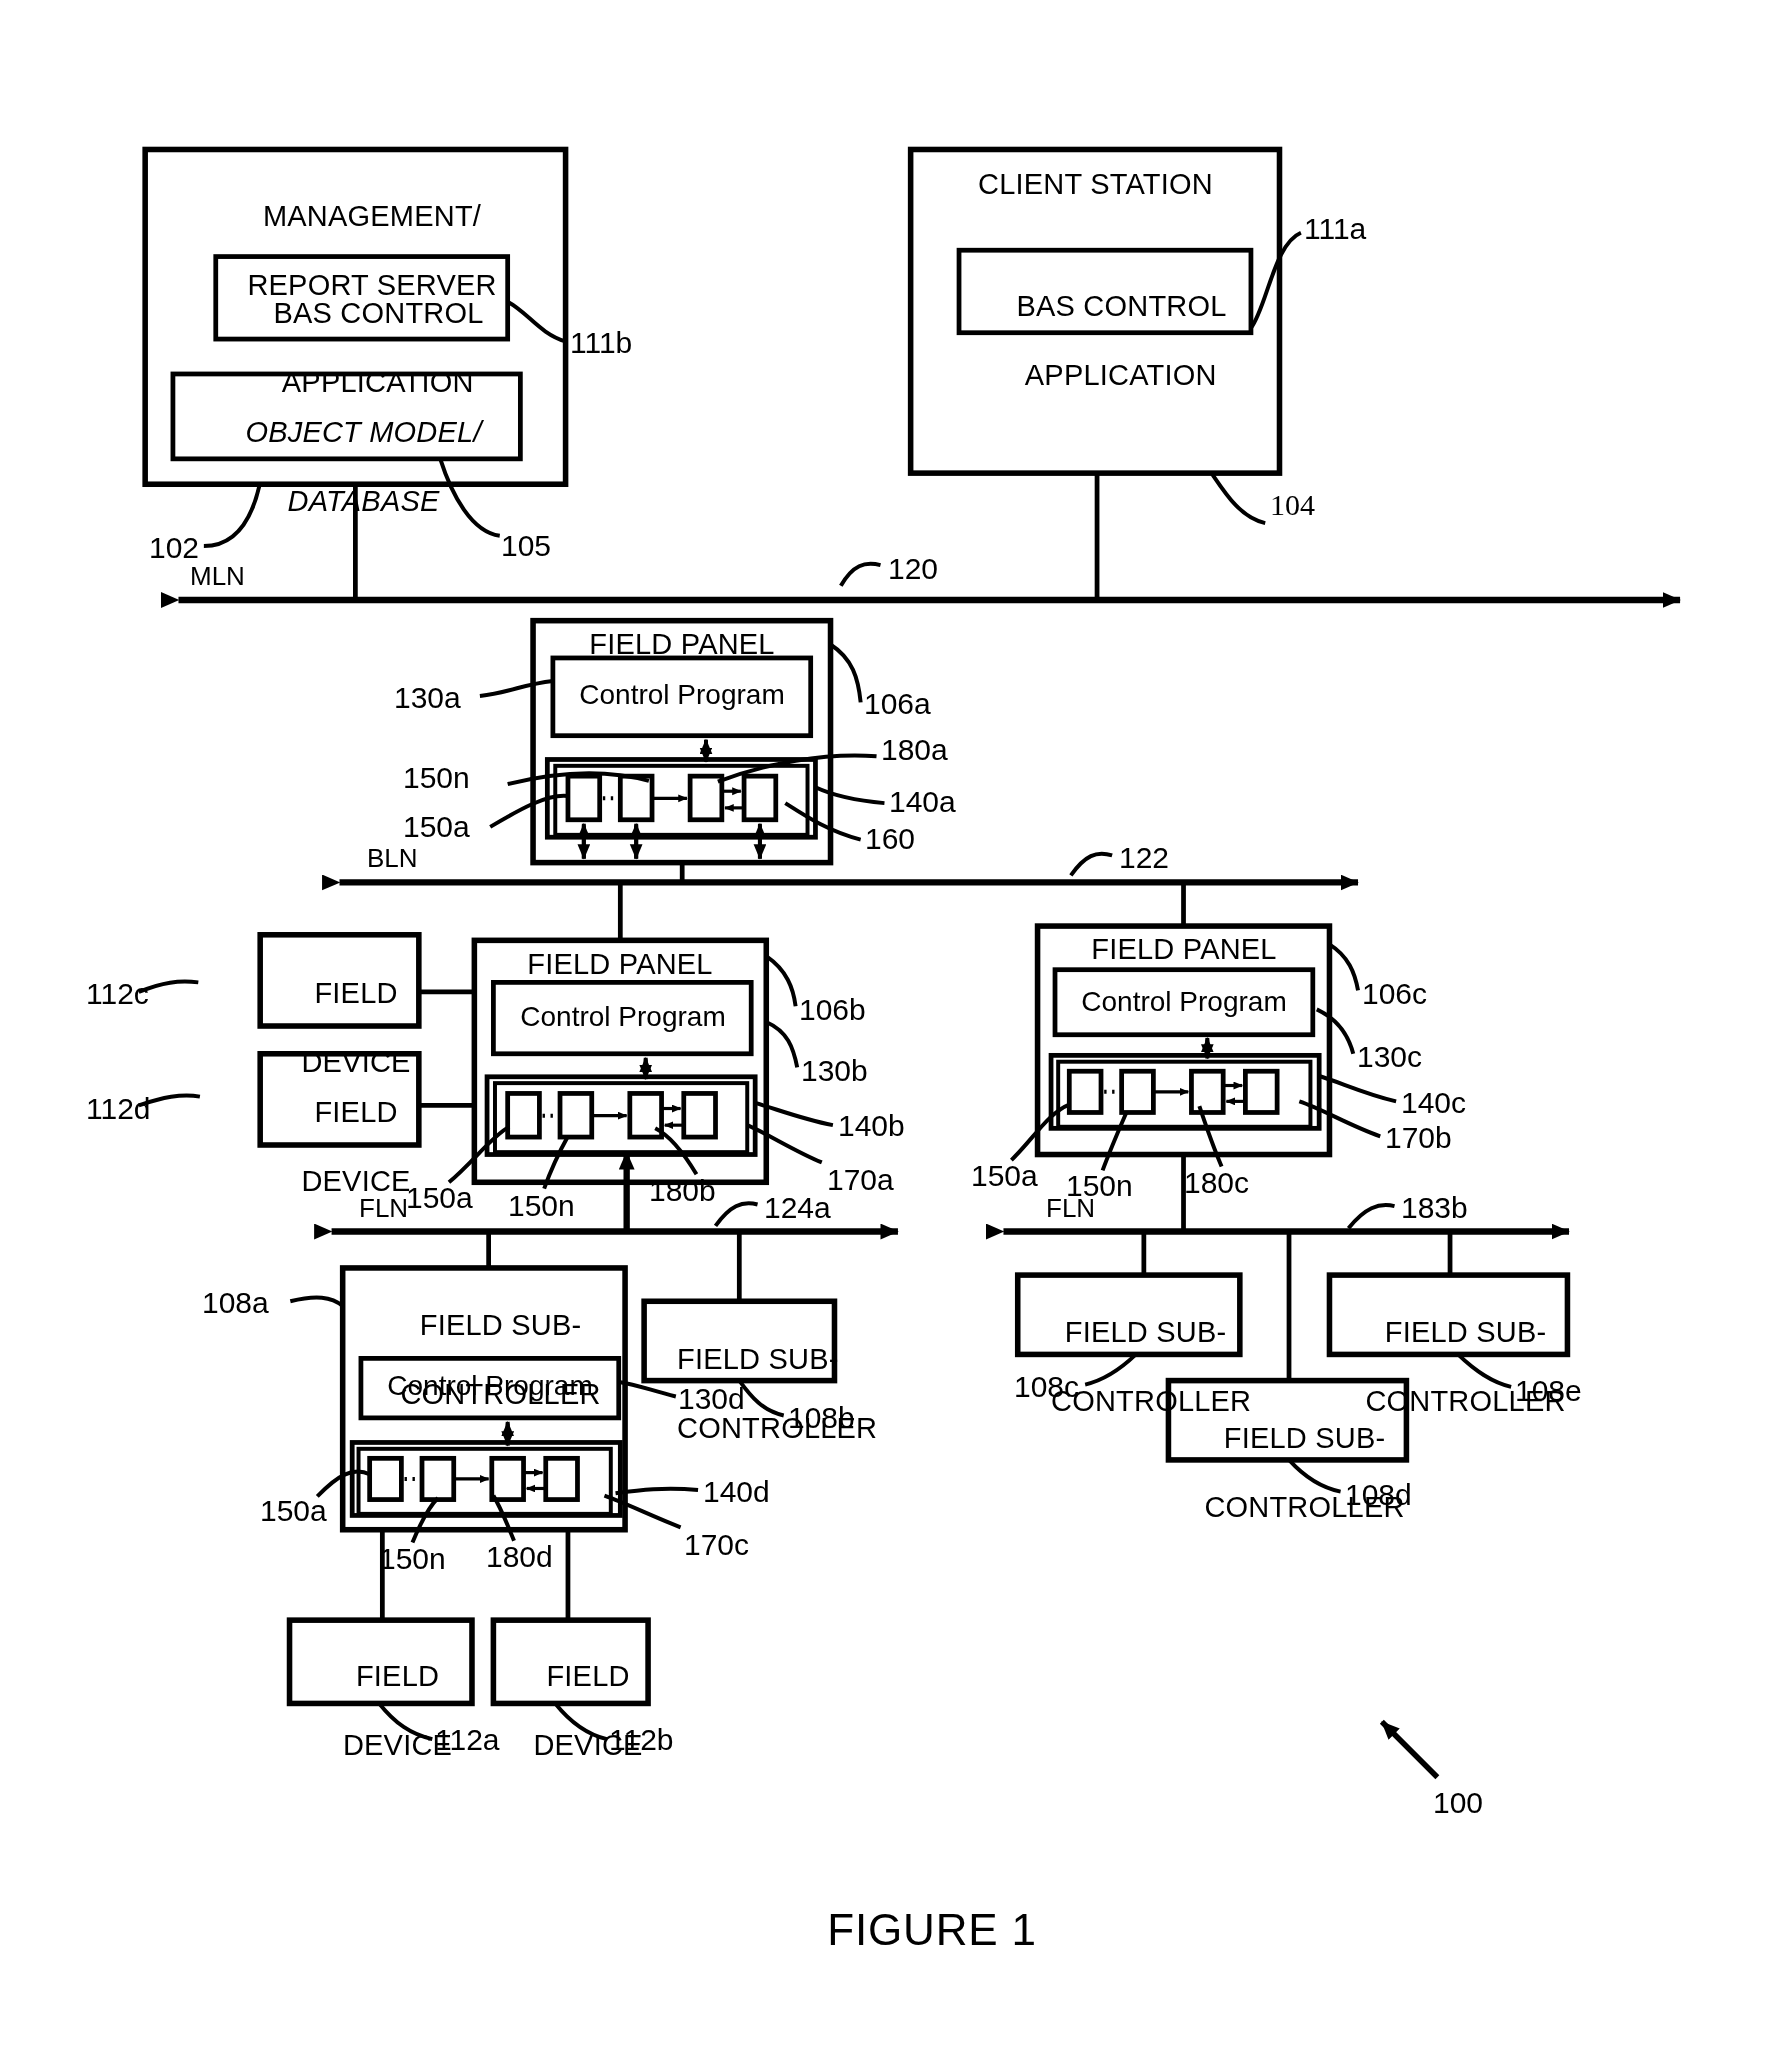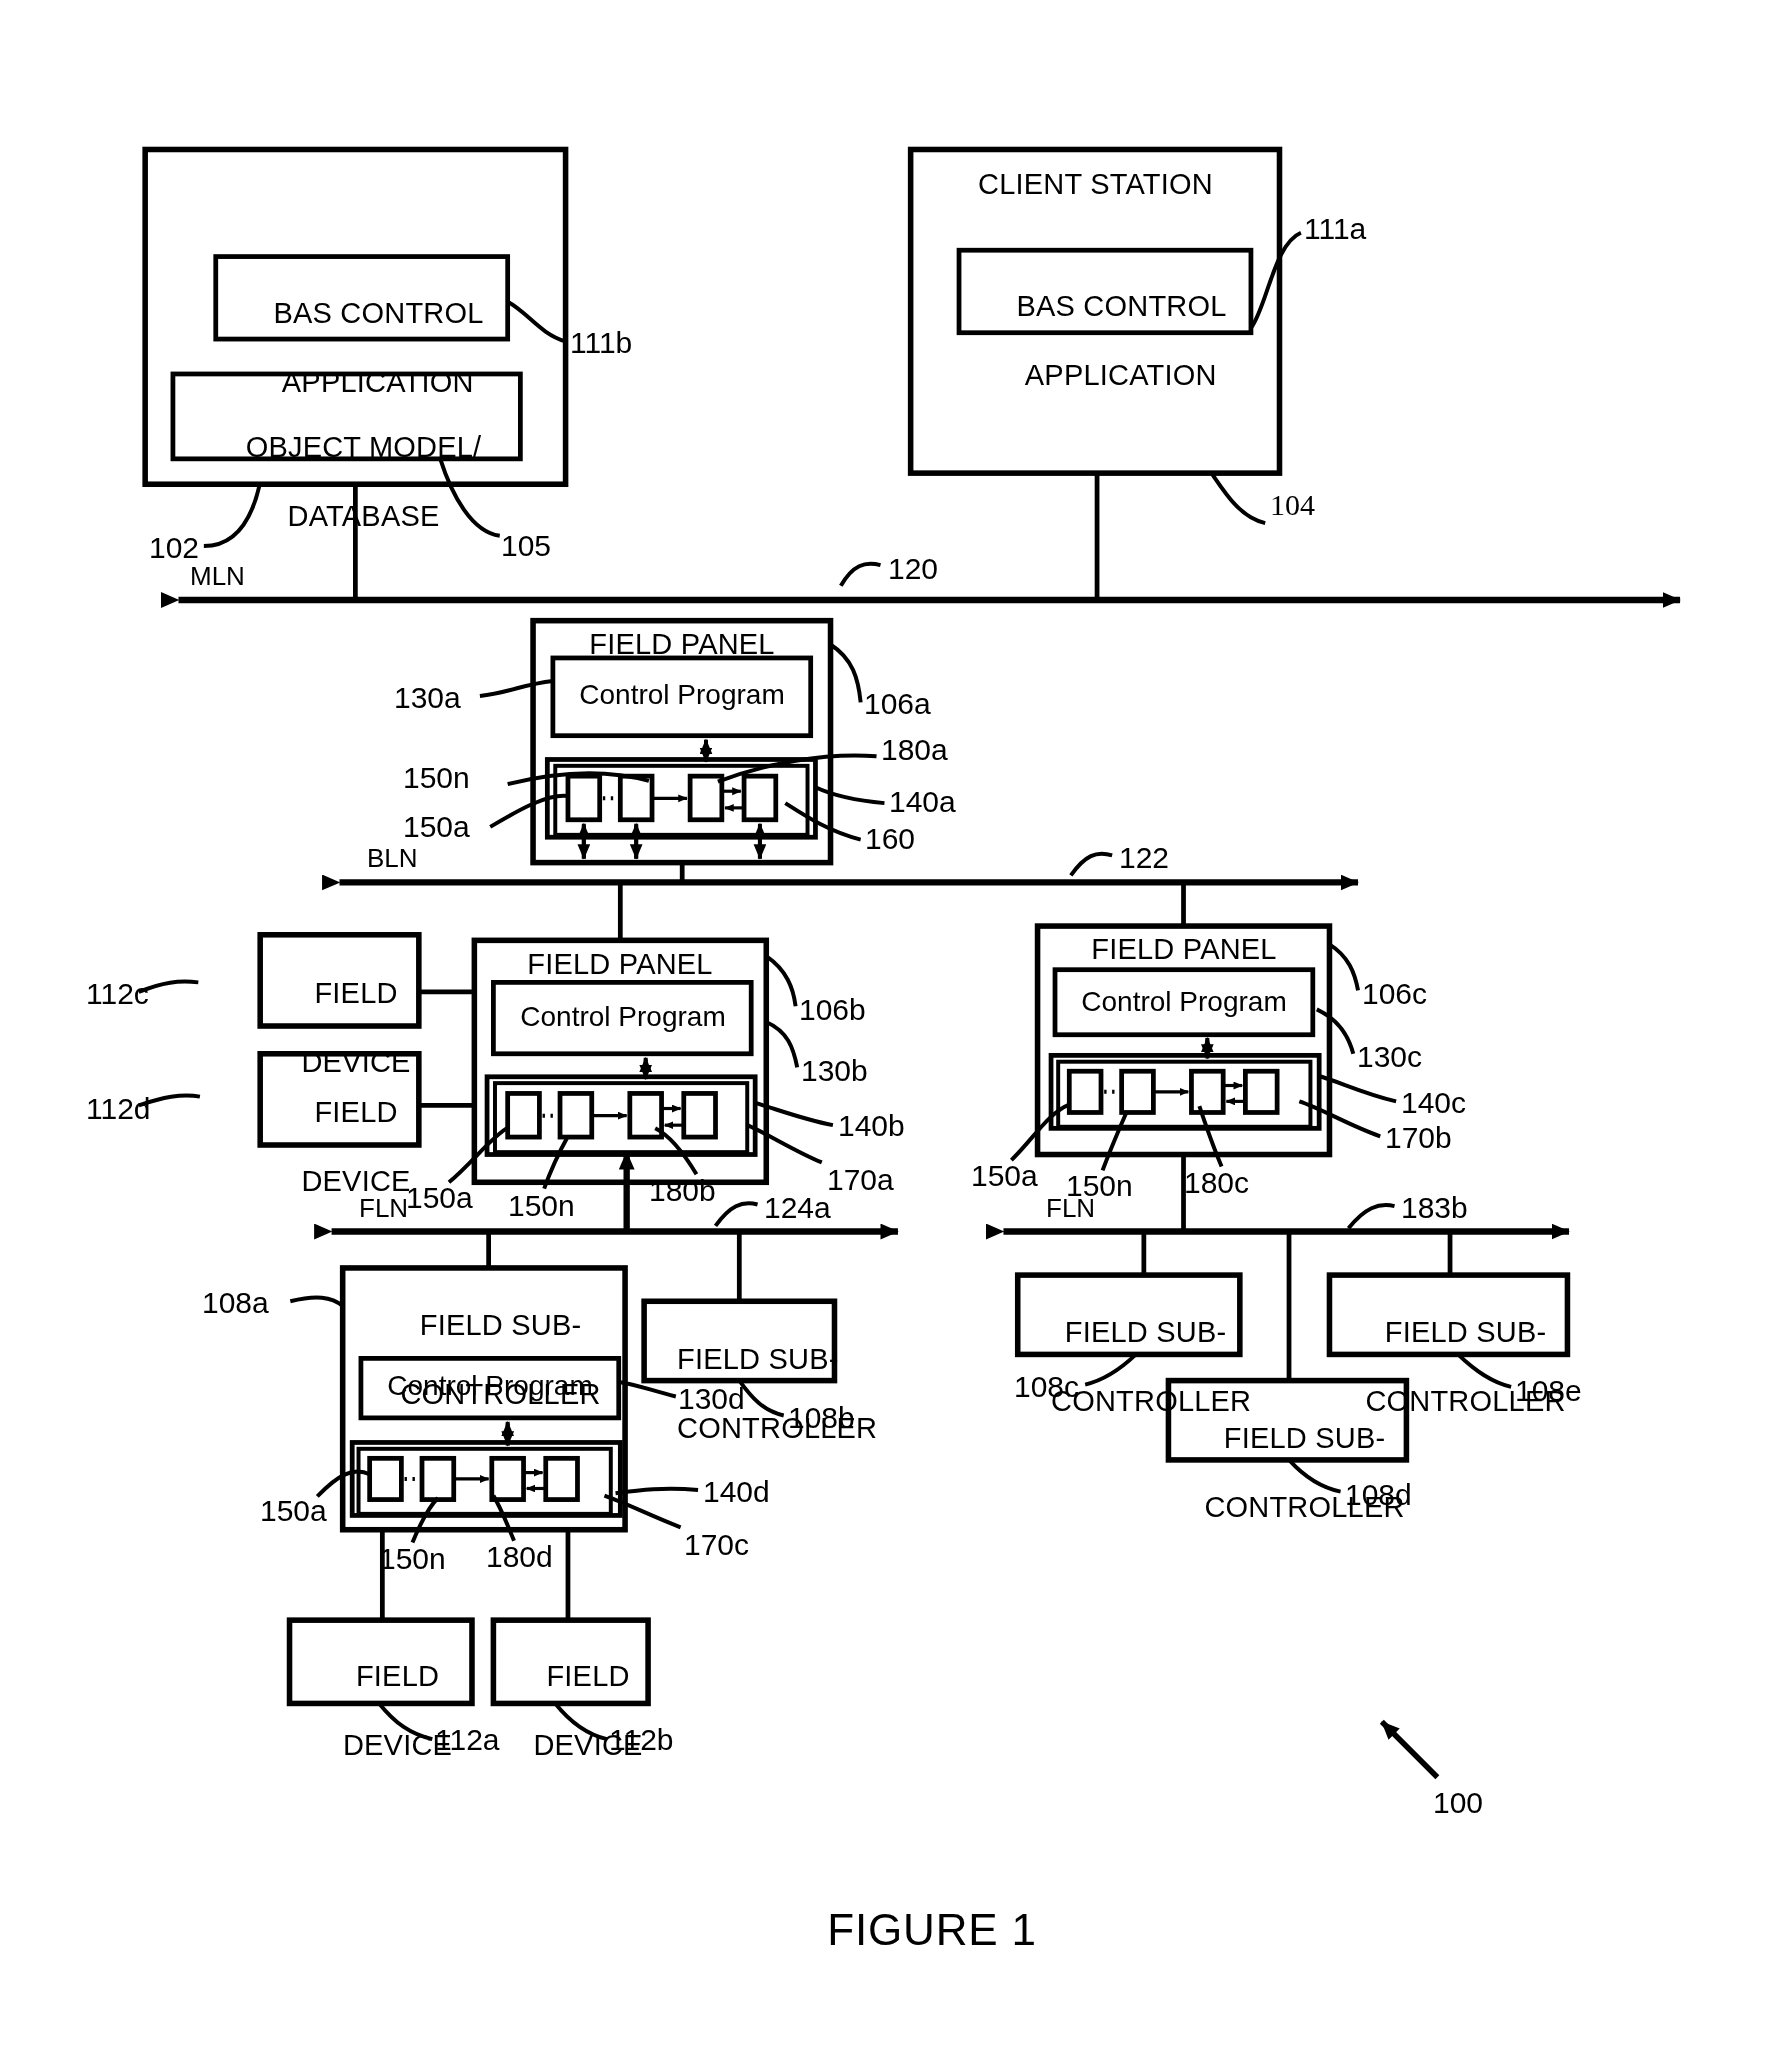--- a/index.html
+++ b/index.html
@@ -255,25 +255,29 @@
       <rect x="365" y="2042" width="230" height="105" stroke-width="7"></rect>
       <rect x="622" y="2042" width="195" height="105" stroke-width="7"></rect>
       <path d="M478,2147 C498,2172 518,2186 545,2192" stroke-width="5"></path>
       <path d="M700,2147 C720,2172 740,2186 765,2192" stroke-width="5"></path>
 
       <line x1="1812" y1="2240" x2="1742" y2="2170" stroke-width="7" marker-end="url(#arrBig)"></line>
 
     </g>
   </svg>
 
+  <div class="lbl boxtitle" style="left:145px; top:165px; width:421px;">
+    <span>MANAGEMENT/</span><br>
+    <span>REPORT SERVER</span>
+  </div>
   <div class="lbl boxtitle" style="left:216px; top:262px; width:292px;">
     <span>BAS CONTROL</span><br>
     <span>APPLICATION</span>
   </div>
-  <div class="lbl boxtitle" style="left:173px; top:396px; width:348px;">
+  <div class="lbl boxtitle" style="left:173px; top:381px; width:348px;font-style:italic;">
     <span>OBJECT MODEL/</span><br>
     <span>DATABASE</span>
   </div>
   <div class="lbl ref" style="left:149px; top:530px;">102</div>
   <div class="lbl ref" style="left:501px; top:528px;text-align:center;">105</div>
   <div class="lbl ref" style="left:570px; top:325px;">111b</div>
 
   <div class="lbl boxtitle" style="left:911px; top:167px; width:369px;">CLIENT STATION</div>
   <div class="lbl boxtitle" style="left:959px; top:255px; width:292px;">
     <span>BAS CONTROL</span><br>

